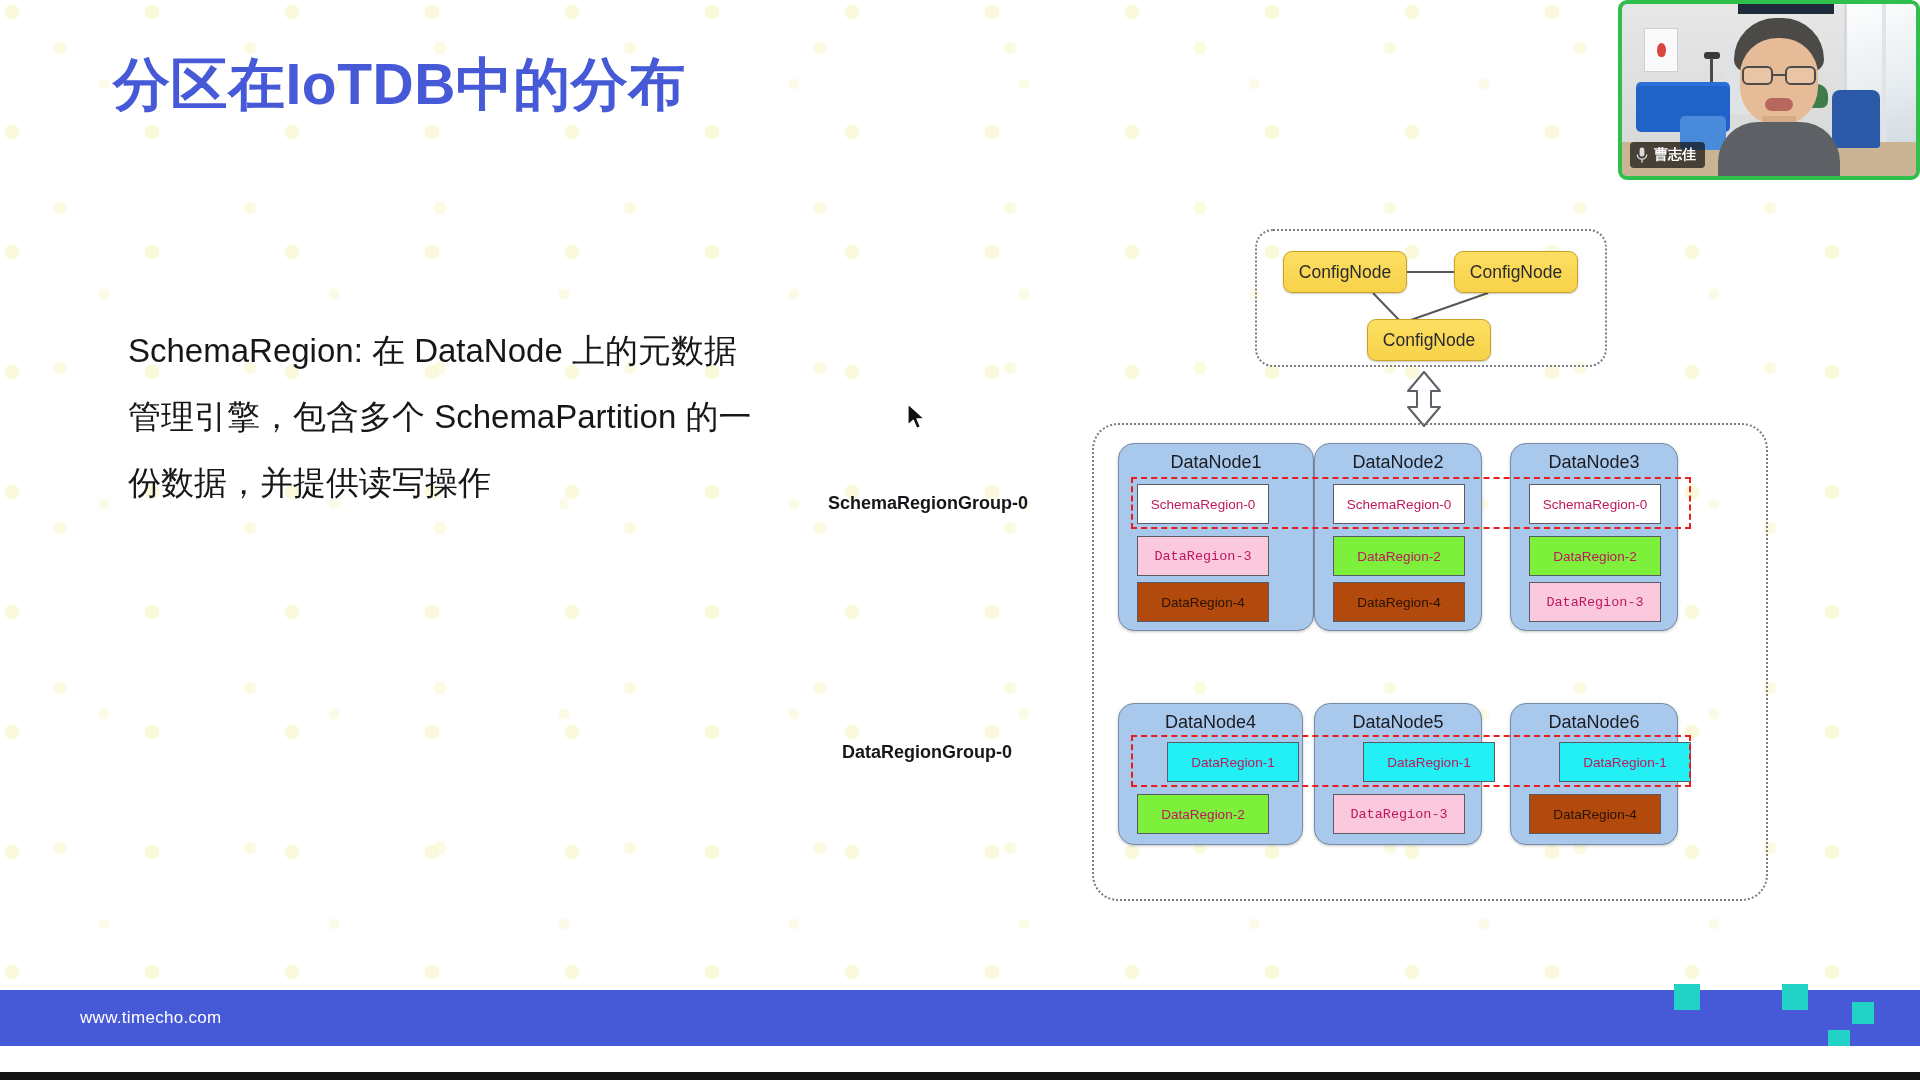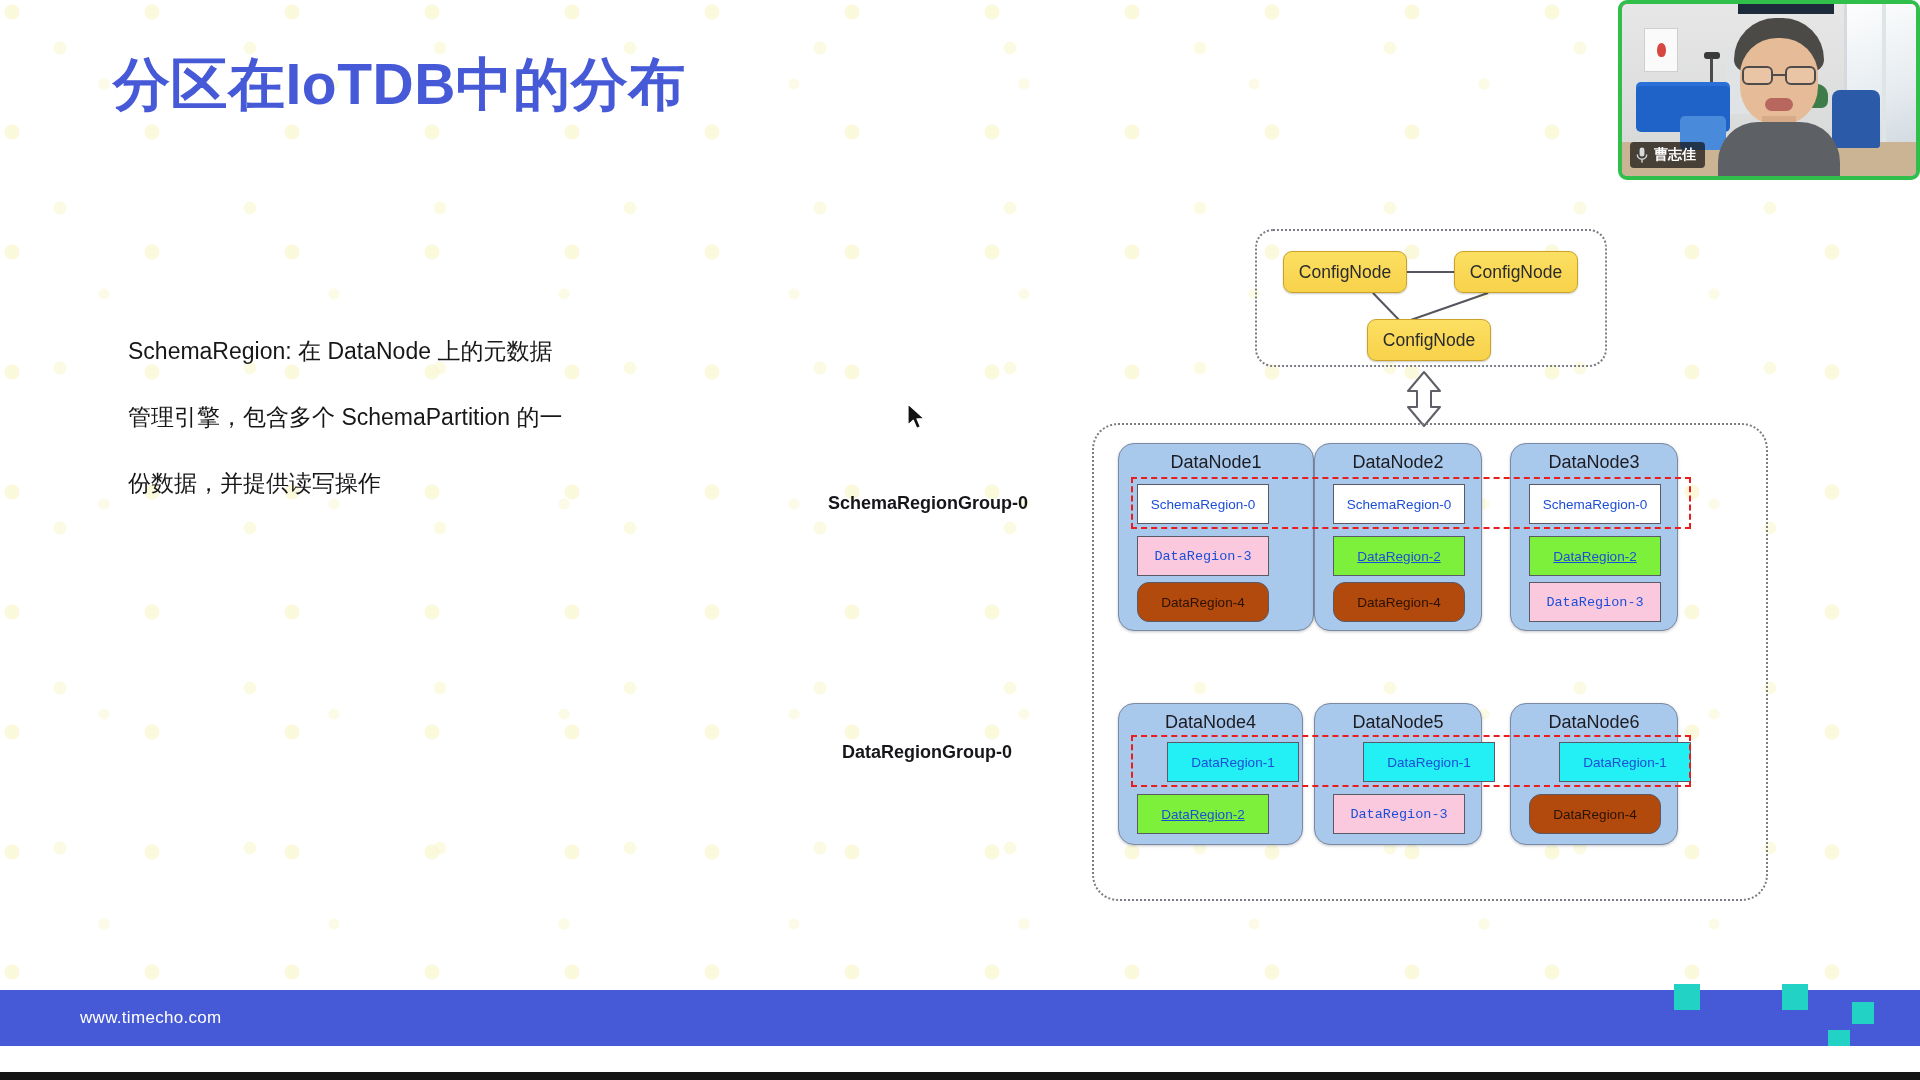--- a/index.html
+++ b/index.html
@@ -39,21 +39,21 @@
     color: #4659d6;
     letter-spacing: 0.5px;
     white-space: nowrap;
   }
 
   
   .para {
     position: absolute;
     left: 128px;
     width: 720px;
-    font-size: 23px;
+    font-size: 33px;
     line-height: 66px;
     color: #17171a;
     font-weight: 400;
   }
   #para-schema { top: 318px; }
   #para-data   { top: 576px; }
   .para .ln { display: block; white-space: nowrap; }
 
   
   #diagram {
@@ -109,27 +109,27 @@
     font-size: 18px;
     color: #1c1c22;
   }
   .region {
     position: absolute;
     left: 18px;
     width: 132px; height: 40px;
     border: 1.5px solid #5a5a66;
     display: flex; align-items: center; justify-content: center;
     font-size: 13.5px;
-    color: #1d4ed8;
+    color: #be185d;
   }
   .region.schema { background: #ffffff; }
   .region.dr1 { background: #22f0f4; margin-left: 30px; }
-  .region.dr2 { background: #7cf03a; text-decoration: underline; }
+  .region.dr2 { background: #7cf03a; }
   .region.dr3 { background: #fbc9de; font-family: Liberation Mono, monospace; }
-  .region.dr4 { background: #b2490d; color:#2a1203;border-radius:12px; }
+  .region.dr4 { background: #b2490d; color:#2a1203; }
 
   .redbox {
     position: absolute;
     border: 2.6px dashed #e81d1d;
     pointer-events: none;
   }
 
   .grouplabel {
     position: absolute;
     font-size: 18px;

